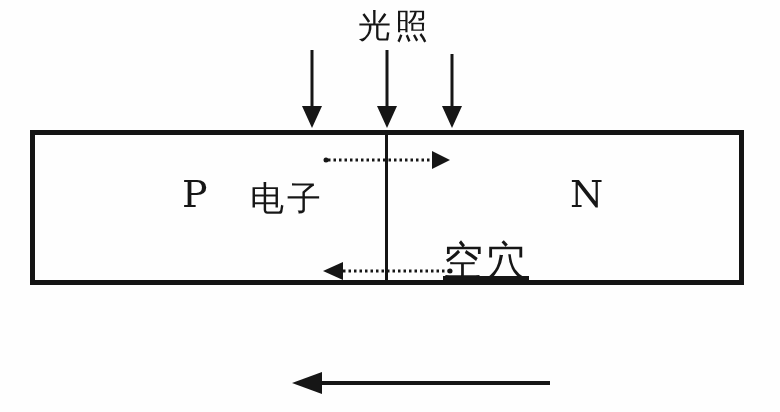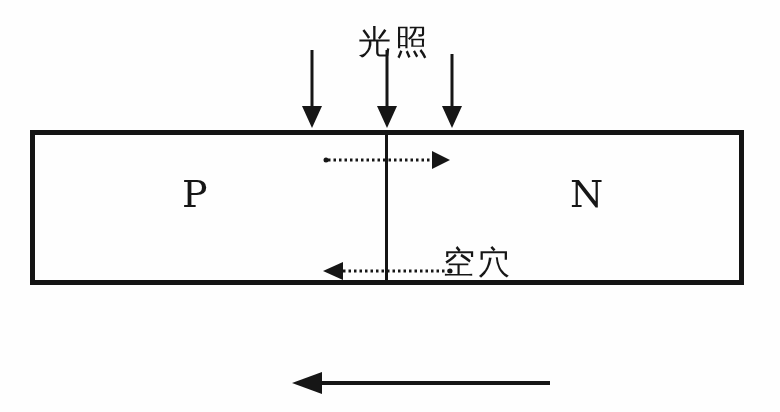--- a/index.html
+++ b/index.html
@@ -17,21 +17,21 @@
     overflow: hidden;
   }
   .abs { position: absolute; }
   .label {
     white-space: nowrap;
     color: #161616;
     user-select: none;
   }
   .light-label {
     left: 340px;
-    top: 20px;
+    top: 4px;
     width: 110px;
     text-align: center;
     font-size: 33px;
     letter-spacing: 4px;
   }
   .semiconductor-body {
     left: 30px;
     top: 130px;
     width: 704px;
     height: 145px;
@@ -56,23 +56,24 @@
     font-size: 34px;
     letter-spacing: 3px;
   }
   .n-label {
     left: 570px;
     top: 172px;
     font-size: 38px;
   }
   .hole-label {
     left: 443px;
-    top: 241px;
-    font-size: 32px;
+    top: 233px;
+    font-size: 40px;
     letter-spacing: 3px;
+    text-decoration: underline;
   }
   .field-label {
     left: 348px;
     top: 316px;
     font-size: 33px;
     letter-spacing: 5px;
   }
   svg { display: block; }
 </style>
 </head>
@@ -96,20 +97,21 @@
       <polygon points="442,58 462,58 452,80" fill="#161616"></polygon>
     </g>
   </svg>
 
   <div class="abs semiconductor-body"></div>
 
   <div class="abs junction-line"></div>
 
   <div class="abs label p-label">P</div>
 
+  <div class="abs label electron-label">电子</div>
 
   <div class="abs label n-label">N</div>
 
   <svg class="abs" style="left:320px; top:148px;" width="136" height="24" viewBox="0 0 136 24">
     <circle cx="6" cy="12" r="2.5" fill="#161616"></circle>
     <line x1="8" y1="12" x2="114" y2="12" stroke="#161616" stroke-width="3" stroke-dasharray="2.5,3"></line>
     <polygon points="112,3 112,21 130,12" fill="#161616"></polygon>
   </svg>
 
   <div class="abs label hole-label">空穴</div>

